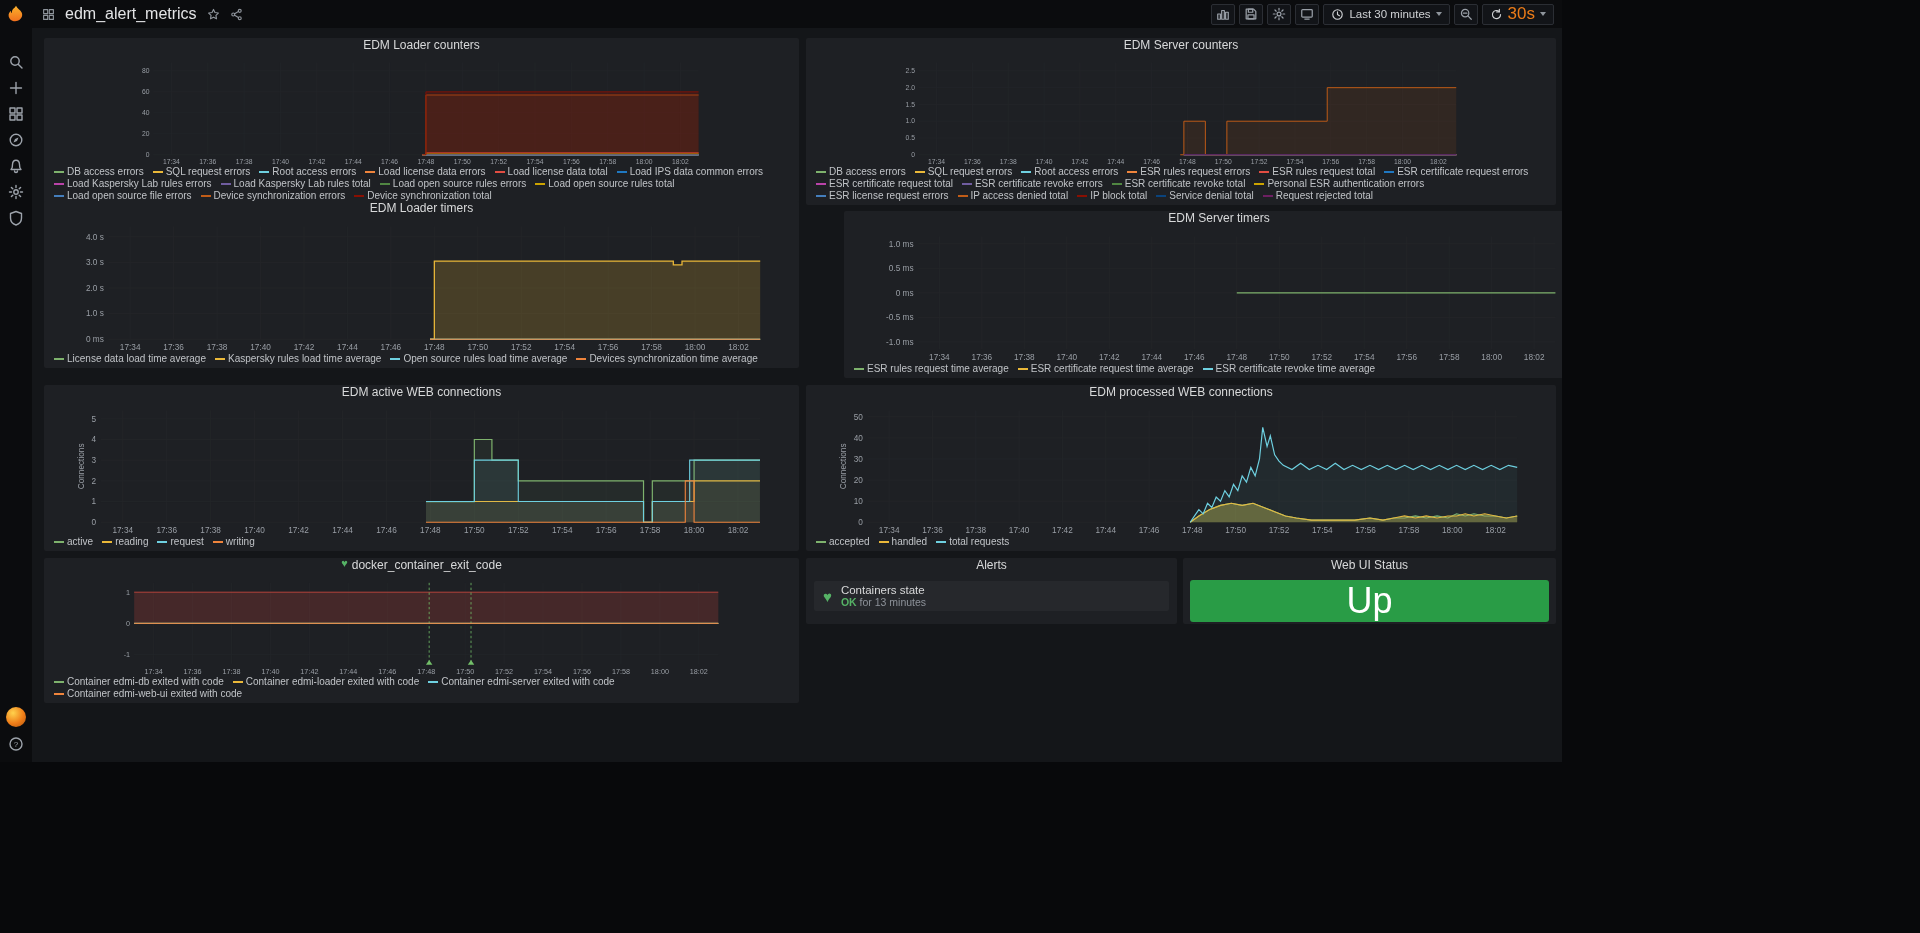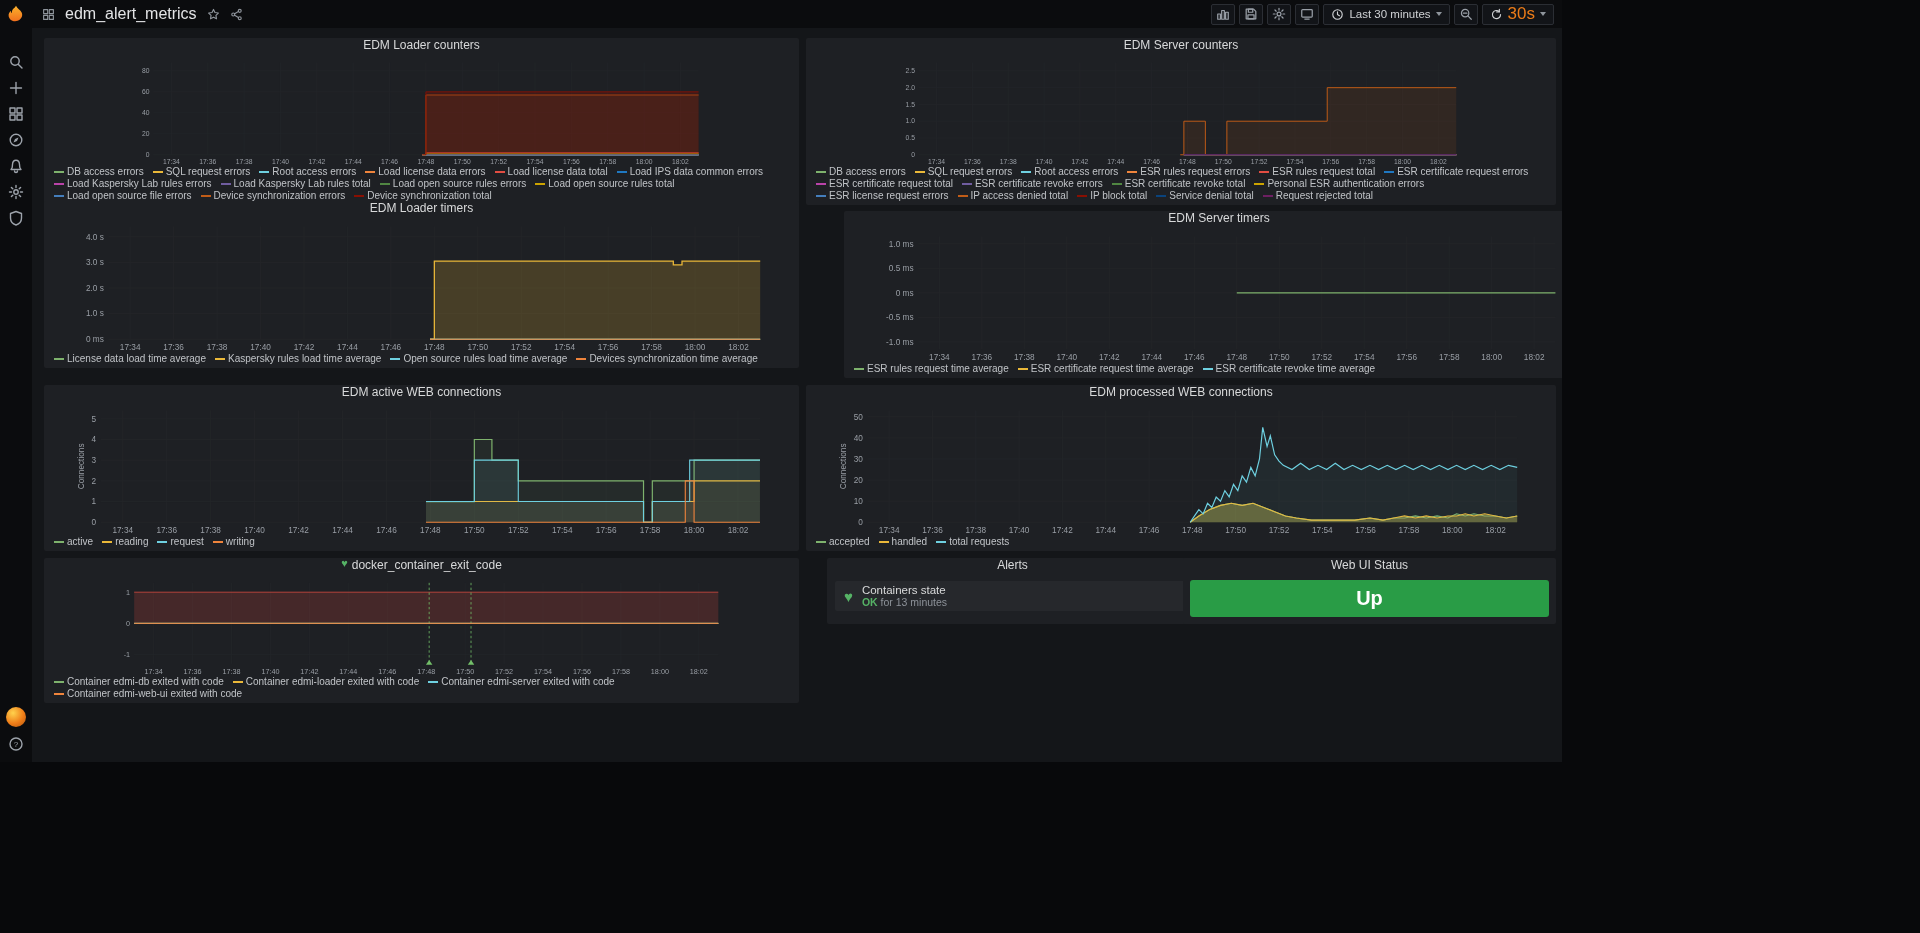--- a/index.html
+++ b/index.html
@@ -26,21 +26,21 @@
 .legend{flex:none;display:flex;flex-wrap:wrap;align-items:center;column-gap:9px;row-gap:0;padding:0 8px 3px 10px;font-size:10px;color:#c0c3c7;line-height:12px}
 .legend-item{display:inline-flex;align-items:center;cursor:pointer;white-space:nowrap}
 .legend-dash{display:inline-block;width:10px;height:2px;margin-right:3px}
 .title-heart{font-size:11px;line-height:1}
 .alert-item{margin:3px 8px;background:#26282c;border-radius:2px;display:flex;align-items:center;gap:9px;padding:3px 9px;cursor:pointer}
 .alert-heart{font-size:15px;line-height:1}
 .alert-name{font-size:11.5px;font-weight:normal;color:#d8d9da}
 .alert-status{font-size:10.5px;color:#8d9299}
 .alert-status .ok{font-weight:bold}
 .stat-box{flex:1;margin:2px 7px 7px;border-radius:3px;display:flex;align-items:center;justify-content:center;cursor:pointer}
-.stat-value{font-size:20px;font-weight:bold;color:#fff}
+.stat-value{font-size:36px;font-weight:normal;color:#fff}
 svg.icn{display:block;stroke:currentColor;fill:none;stroke-width:1.4;stroke-linecap:round;stroke-linejoin:round}
 </style>
 </head>
 <body>
 
 <div class="app">
 
   <aside class="sidebar">
     <div class="logo">
       <svg width="22" height="22" viewBox="0 0 24 24">
@@ -782,21 +782,21 @@
           <span class="legend-dash" style="background: rgb(110, 208, 224);"></span>
           <span>Container edmi-server exited with code</span>
         </span>
         <span class="legend-item">
           <span class="legend-dash" style="background: rgb(239, 132, 60);"></span>
           <span>Container edmi-web-ui exited with code</span>
         </span>
       </div>
   </section>
 
-  <section class="panel" style="left:827px;top:558px;width:371px;height:66px">
+  <section class="panel" style="left:806px;top:558px;width:371px;height:66px">
     <header class="panel-header">
         <span>Alerts</span>
       </header>
     <div class="alert-item">
       <span class="alert-heart" style="color: rgb(86, 179, 102);">♥</span>
       <div>
         <div class="alert-name">Containers state</div>
         <div class="alert-status">
           <span class="ok" style="color: rgb(86, 179, 102);">OK</span>
           <span>for 13 minutes</span>

